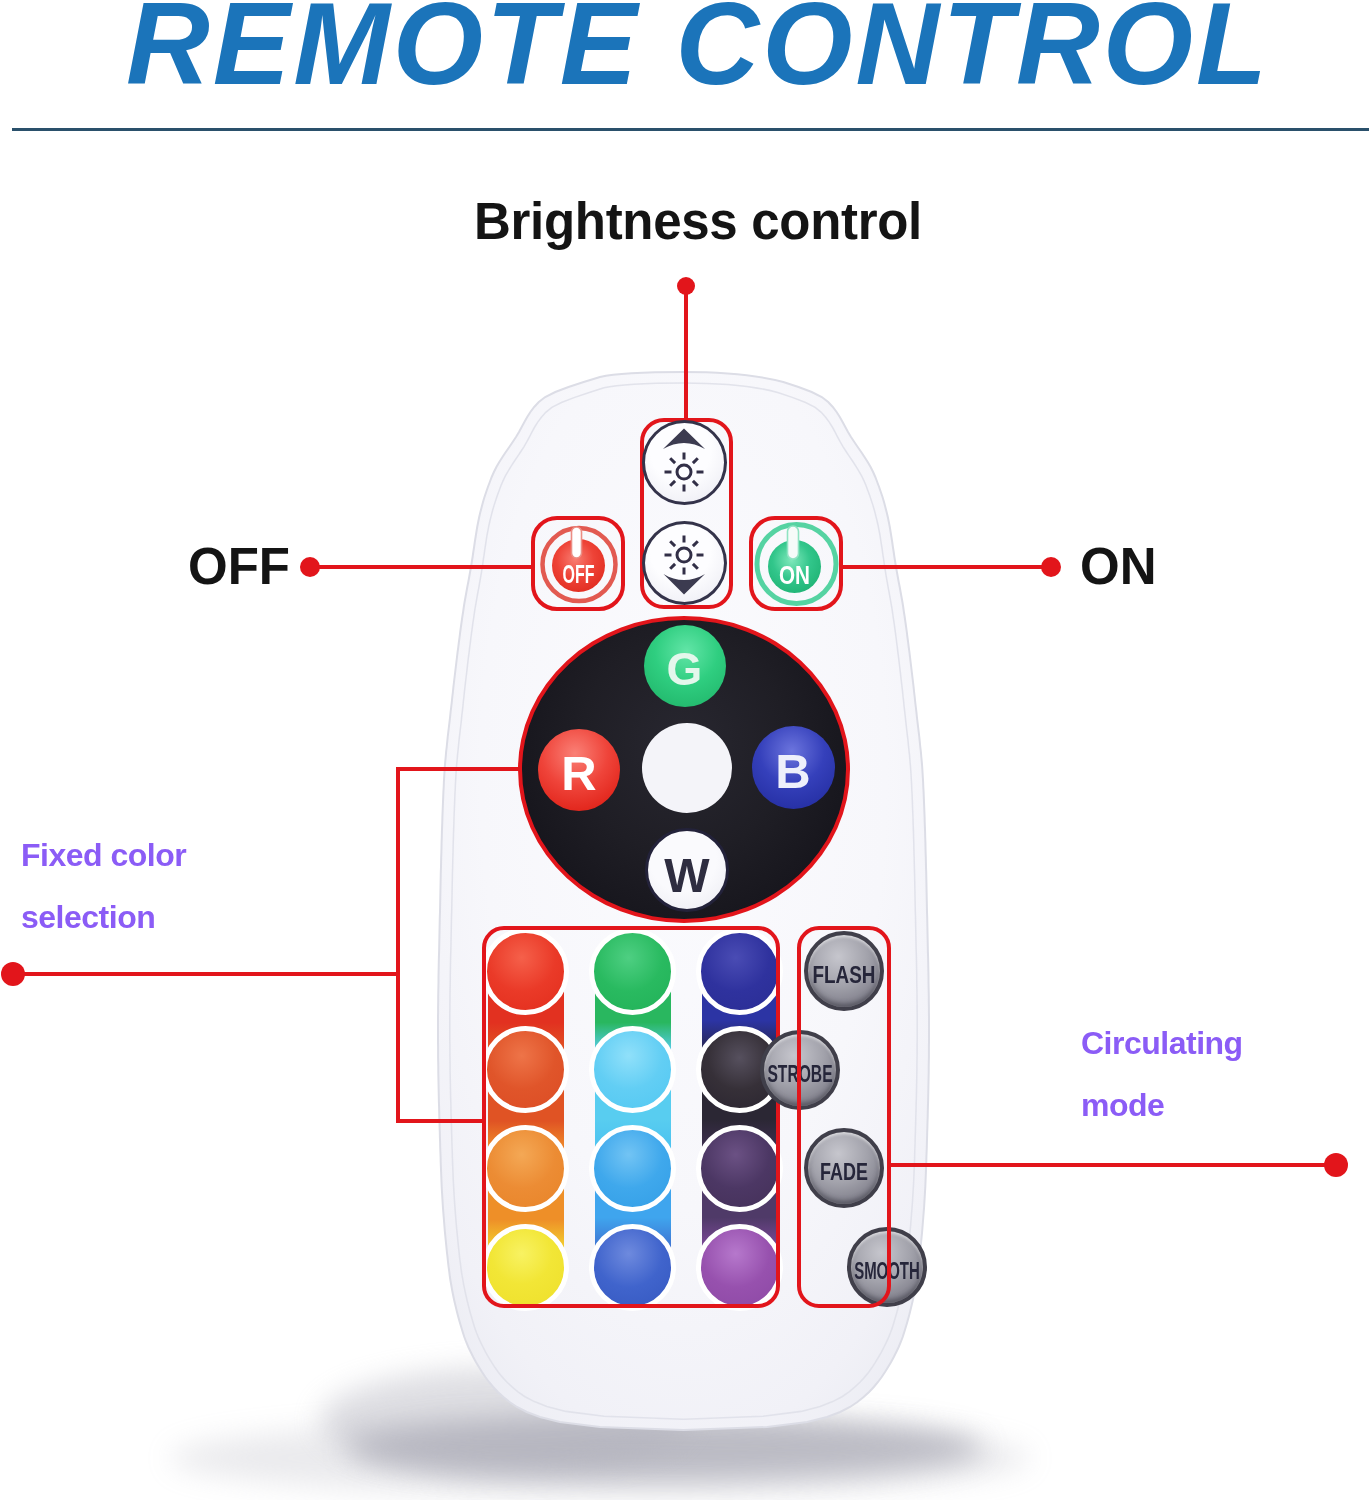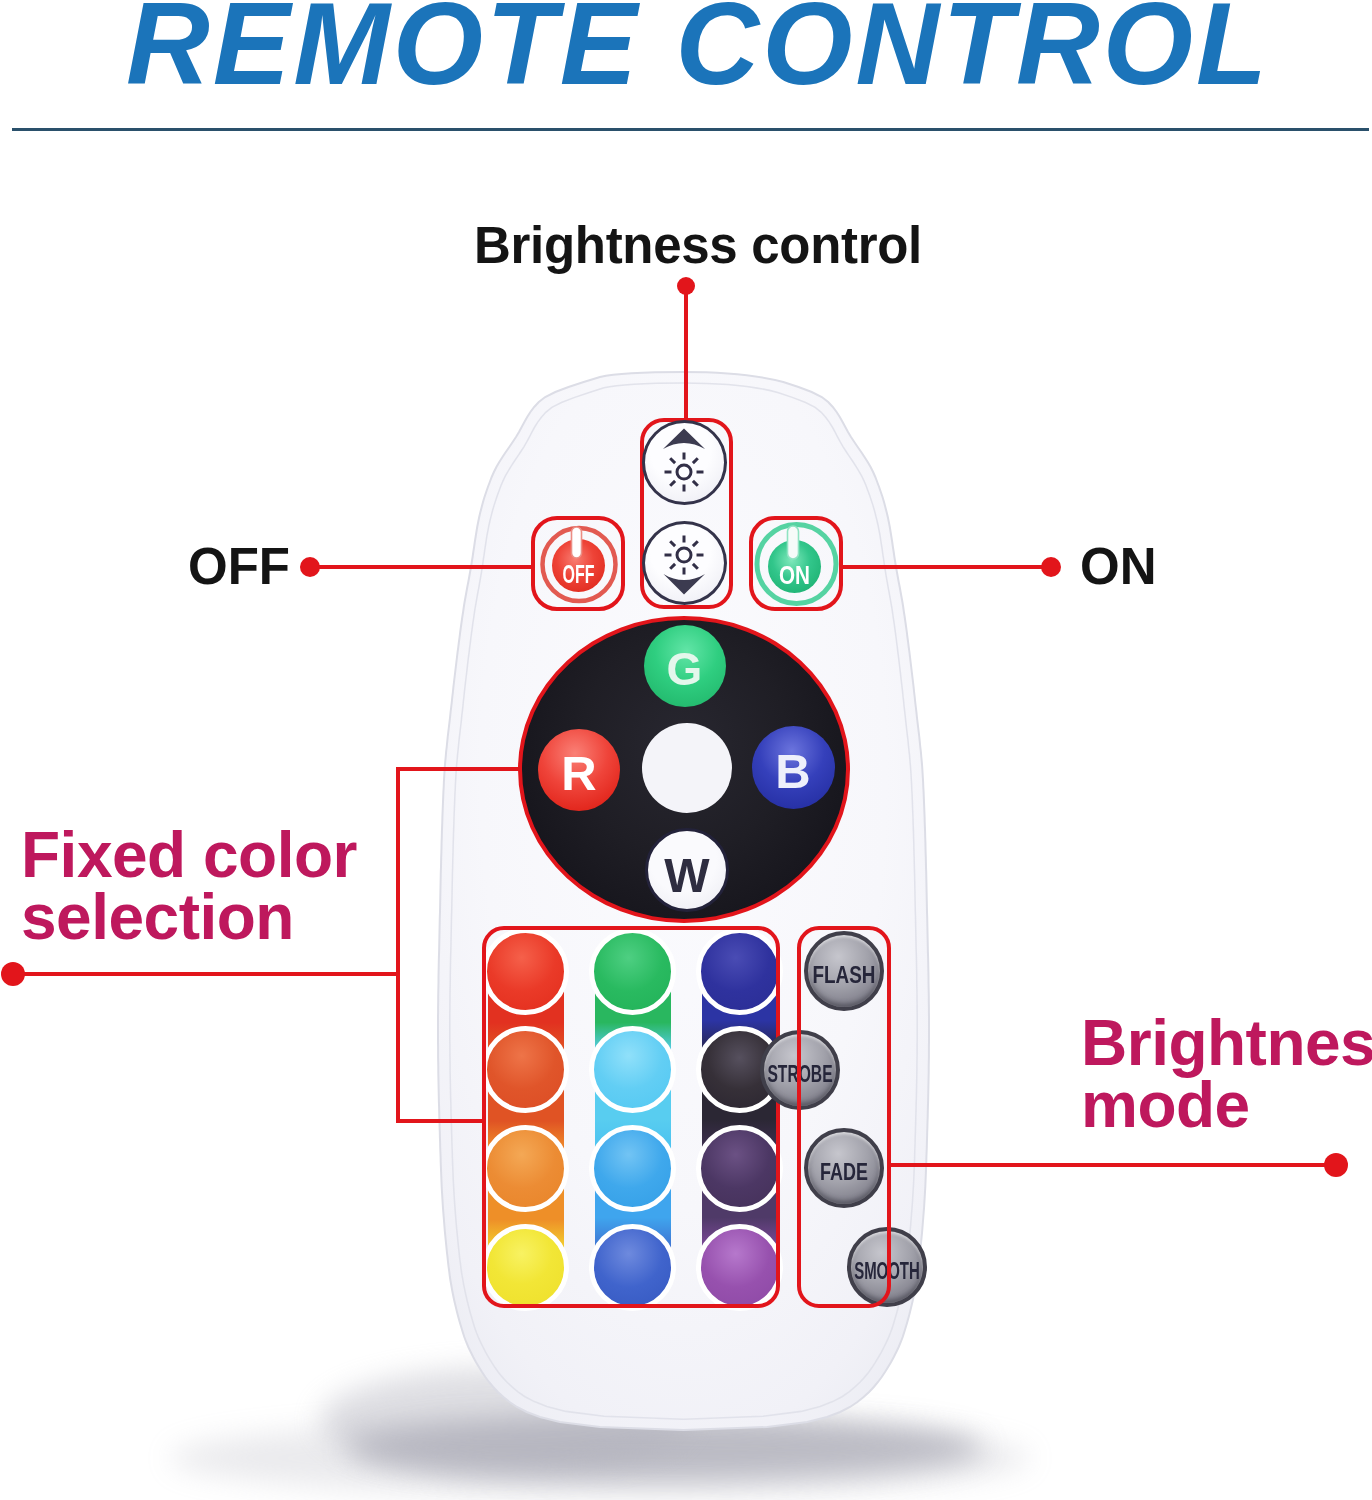--- a/index.html
+++ b/index.html
@@ -3,21 +3,21 @@
 <meta charset="utf-8">
 <style>
 html,body{margin:0;padding:0;}
 #page{position:relative;width:1372px;height:1500px;background:#ffffff;overflow:hidden;
   font-family:"Liberation Sans",sans-serif;}
 .abs{position:absolute;}
 .title{position:absolute;left:126px;top:-14px;font-size:116px;line-height:1;font-weight:bold;
   font-style:italic;color:#1b74ba;letter-spacing:3px;white-space:nowrap;}
 .hr{position:absolute;left:12px;top:128px;width:1357px;height:3px;background:#2a506b;}
 .lbl{position:absolute;font-weight:bold;color:#141414;font-size:51px;line-height:1;white-space:nowrap;}
-.lbl2{position:absolute;font-weight:bold;color:#be185d;font-size:64px;line-height:62px;white-space:pre-line;letter-spacing:-0.5px;}
+.lbl2{position:absolute;font-weight:bold;color:#8b5cf6;font-size:32px;line-height:62px;white-space:pre-line;letter-spacing:-0.5px;}
 .dot{position:absolute;background:#e2151b;border-radius:50%;}
 .rline{position:absolute;background:#e2151b;}
 .rrect{position:absolute;border:4px solid #e2151b;border-radius:24px;box-sizing:border-box;}
 .circbtn{position:absolute;border-radius:50%;box-sizing:border-box;}
 .blab{position:absolute;width:100%;text-align:center;font-weight:bold;}
 </style>
 </head>
 <body>
 <div id="page">
 
@@ -37,41 +37,41 @@
     <ellipse cx="665" cy="1448" rx="318" ry="32" fill="#a2a2ae" opacity="0.7" filter="url(#soft)"></ellipse>
       <ellipse cx="600" cy="1458" rx="430" ry="38" fill="#b6b6c0" opacity="0.28" filter="url(#soft)"></ellipse>
     <ellipse cx="505" cy="1420" rx="185" ry="52" fill="#b0b0bb" opacity="0.42" filter="url(#soft)"></ellipse>
     <use href="#bodyp" fill="url(#bodyg)" stroke="#dcdde6" stroke-width="2"></use>
     <use href="#bodyp" fill="none" stroke="#dfe0e9" stroke-width="1.6" opacity="0.9" transform="translate(683.5 905) scale(0.952 0.9795) translate(-683.5 -905)"></use>
   </svg>
 
   <div class="title">REMOTE CONTROL</div>
   <div class="hr"></div>
 
-  <div class="lbl" style="left:474px;top:220px;letter-spacing:-0.3px;">Brightness control</div>
+  <div class="lbl" style="left:474px;top:196px;letter-spacing:-0.3px;">Brightness control</div>
   <div class="dot" style="left:677px;top:277px;width:18px;height:18px;"></div>
   <div class="rline" style="left:684px;top:286px;width:4px;height:134px;"></div>
 
   <div class="lbl" style="left:188px;top:541px;">OFF</div>
   <div class="dot" style="left:300px;top:557px;width:20px;height:20px;"></div>
   <div class="rline" style="left:310px;top:565px;width:221px;height:4px;"></div>
 
   <div class="rline" style="left:843px;top:565px;width:208px;height:4px;"></div>
   <div class="dot" style="left:1041px;top:557px;width:20px;height:20px;"></div>
   <div class="lbl" style="left:1080px;top:541px;">ON</div>
 
   <div class="lbl2" style="left:21px;top:824px;">Fixed color
 selection</div>
   <div class="dot" style="left:1px;top:962px;width:24px;height:24px;"></div>
   <div class="rline" style="left:13px;top:972px;width:385px;height:4px;"></div>
   <div class="rline" style="left:396px;top:767px;width:4px;height:356px;"></div>
   <div class="rline" style="left:396px;top:767px;width:128px;height:4px;"></div>
   <div class="rline" style="left:396px;top:1119px;width:90px;height:4px;"></div>
 
-  <div class="lbl2" style="left:1081px;top:1012px;">Brightness
+  <div class="lbl2" style="left:1081px;top:1012px;">Circulating
 mode</div>
   <div class="rline" style="left:889px;top:1163px;width:447px;height:4px;"></div>
   <div class="dot" style="left:1324px;top:1153px;width:24px;height:24px;"></div>
 
   <div class="rrect" style="left:640px;top:418px;width:93px;height:191px;"></div>
   <div class="circbtn" style="left:642px;top:419.5px;width:85px;height:85px;border:3.5px solid #34334a;background:radial-gradient(circle at 45% 35%,#fdfdff 45%,#f0f0f6 80%,#e2e2ea 100%);">
     <svg width="78" height="78" viewBox="0 0 78 78" style="position:absolute;left:0;top:0;">
       <path d="M 21.5,29.5 L 42.5,9 L 63.5,29.5 C 50,21.5 35,21.5 21.5,29.5 Z" fill="#3c3b50" transform="translate(-3.5,-3.5)"></path>
       <g stroke="#322f47" stroke-width="3" fill="none" transform="translate(-3.5,-3.5)">
         <circle cx="42.5" cy="52.5" r="7"></circle>

